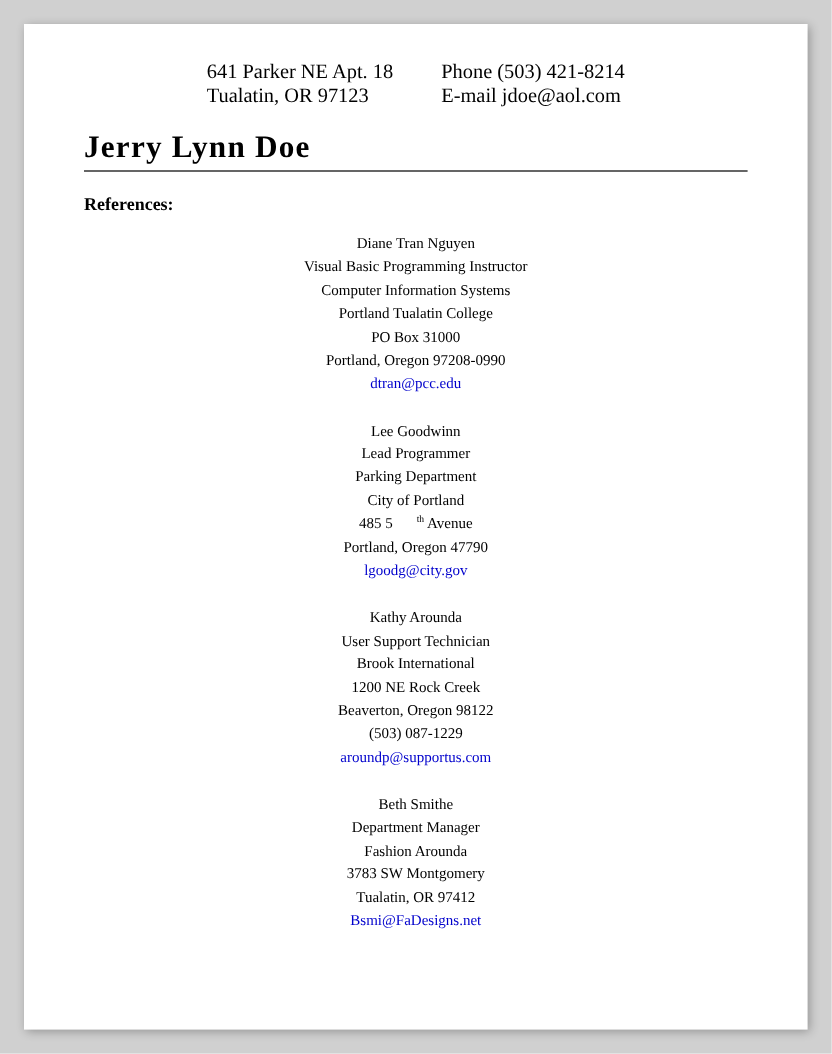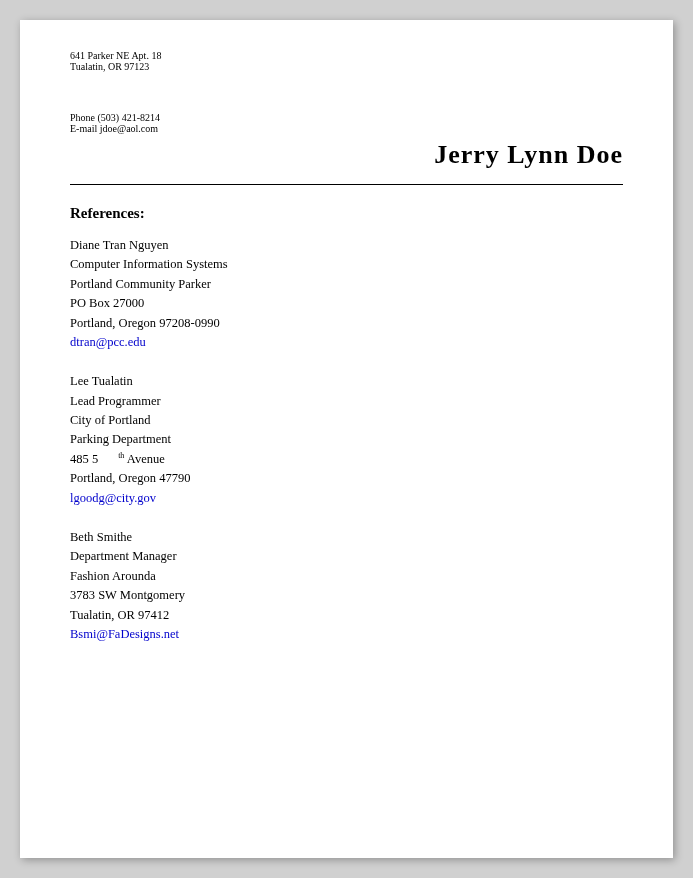--- a/index.html
+++ b/index.html
@@ -24,54 +24,53 @@
       min-height: 838px;
       padding: 30px 50px 40px 50px;
       box-shadow: 2px 2px 8px rgba(0,0,0,0.3);
       position: relative;
     }
 
     .header-address {
       display: flex;
       justify-content: center;
       gap: 40px;
-      font-size: 10px;
-      margin-bottom: 6px;
-      flex-direction: column;
+      font-size: 17px;
+      margin-bottom: 18px;
     }
 
     .header-address-col {
       text-align: left;
     }
 
     .name-section {
       border-bottom: 1.5px solid #000;
-      padding-bottom: 14px;
+      padding-bottom: 4px;
       margin-bottom: 20px;
-      text-align: right;
     }
 
     .name {
       font-size: 26px;
       font-weight: bold;
       font-family: "Times New Roman", Times, serif;
       letter-spacing: 1px;
     }
 
     .references-label {
       font-size: 15px;
       font-weight: bold;
       margin-bottom: 14px;
       margin-top: 10px;
     }
 
     .reference-block {
       margin-bottom: 20px;
       font-size: 12.5px;
       line-height: 1.55;
+      text-align: center;
     }
 
     .reference-block a, .email-link {
       color: #0000cc;
       text-decoration: none;
     }
 
     sup {
       font-size: 8px;
       margin-left: 20px;
@@ -94,37 +93,47 @@
   </div>
 
   <div class="name-section">
     <div class="name">Jerry  Lynn  Doe</div>
   </div>
 
   <div class="references-label">References:</div>
 
   <div class="reference-block">
     <div>Diane Tran Nguyen</div>
+    <div>Visual Basic Programming Instructor</div>
     <div>Computer Information Systems</div>
-    <div>Portland Community Parker</div>
-    <div>PO Box 27000</div>
+    <div>Portland Tualatin College</div>
+    <div>PO Box 31000</div>
     <div>Portland, Oregon 97208-0990</div>
     <div><a class="email-link" href="mailto:dtran@pcc.edu">dtran@pcc.edu</a></div>
   </div>
 
   <div class="reference-block">
-    <div>Lee Tualatin</div>
+    <div>Lee Goodwinn</div>
     <div>Lead Programmer</div>
+    <div>Parking Department</div>
     <div>City of Portland</div>
-    <div>Parking Department</div>
     <div>485 5<sup>th</sup> Avenue</div>
     <div>Portland, Oregon 47790</div>
     <div><a class="email-link" href="mailto:lgoodg@city.gov">lgoodg@city.gov</a></div>
   </div>
 
+  <div class="reference-block">
+    <div>Kathy Arounda</div>
+    <div>User Support Technician</div>
+    <div>Brook International</div>
+    <div>1200 NE Rock Creek</div>
+    <div>Beaverton, Oregon 98122</div>
+    <div>(503) 087-1229</div>
+    <div><a class="email-link" href="mailto:aroundp@supportus.com">aroundp@supportus.com</a></div>
+  </div>
 
   <div class="reference-block">
     <div>Beth Smithe</div>
     <div>Department Manager</div>
     <div>Fashion Arounda</div>
     <div>3783 SW Montgomery</div>
     <div>Tualatin, OR 97412</div>
     <div><a class="email-link" href="mailto:Bsmi@FaDesigns.net">Bsmi@FaDesigns.net</a></div>
   </div>
 

